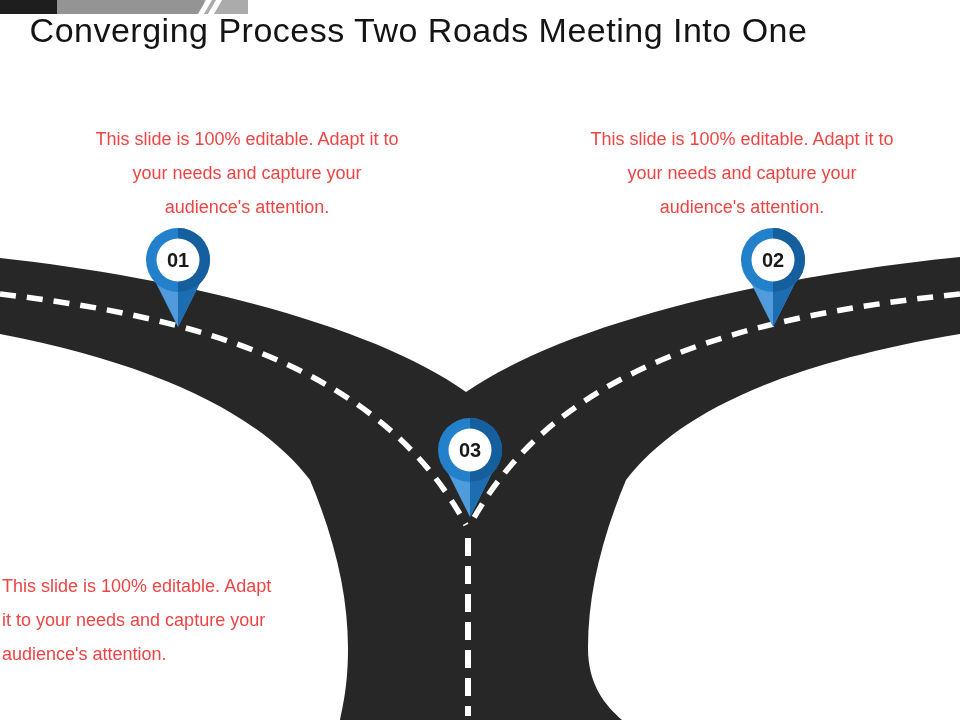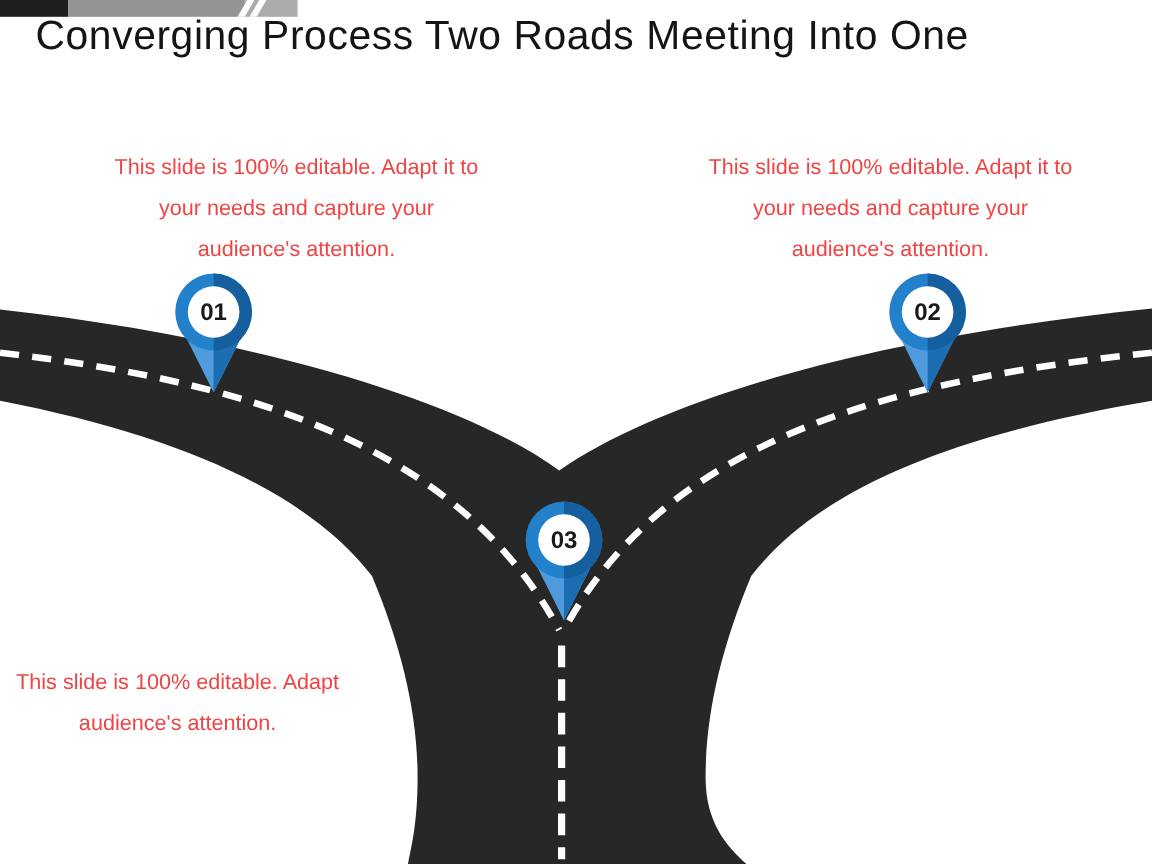--- a/index.html
+++ b/index.html
@@ -20,21 +20,21 @@
 
   .title{position:absolute;top:8px;left:0;width:837px;text-align:center;
          font-size:34px;line-height:44px;color:#141414;letter-spacing:0.5px;}
 
   .road-svg{position:absolute;top:0;left:0;width:960px;height:720px;}
 
   .tblock{position:absolute;font-size:18px;line-height:34px;color:#ef4444;}
   .tblock span{display:block;}
   .tb-tl{left:67px;top:122px;width:360px;text-align:center;}
   .tb-tr{left:562px;top:122px;width:360px;text-align:center;}
-  .tb-bl{left:2px;top:551px;width:292px;text-align:center;}
+  .tb-bl{left:2px;top:569px;width:292px;text-align:left;}
 
   .pin{position:absolute;width:80px;height:110px;}
   .pin-1{left:138px;top:226px;}
   .pin-2{left:733px;top:226px;}
   .pin-3{left:430px;top:416px;}
   .pin text{font-family:"Liberation Sans",sans-serif;font-weight:bold;
             font-size:20px;fill:#1a1a1a;text-anchor:middle;}
 </style>
 </head>
 <body>
@@ -74,20 +74,21 @@
     <span>your needs and capture your</span>
     <span>audience's attention.</span>
   </div>
   <div class="tblock tb-tr">
     <span>This slide is 100% editable. Adapt it to</span>
     <span>your needs and capture your</span>
     <span>audience's attention.</span>
   </div>
   <div class="tblock tb-bl">
     <span>This slide is 100% editable. Adapt</span>
+    <span>it to your needs and capture your</span>
     <span>audience's attention.</span>
   </div>
 
   <svg class="pin pin-1" viewBox="0 0 80 110">
     <polygon points="17,55 63,55 40,101" fill="#4f9bdc"></polygon>
     <polygon points="40,55 63,55 40,101" fill="#1c6db1"></polygon>
     <circle cx="40" cy="34" r="32" fill="#2381cb"></circle>
     <path d="M 40,2 A 32,32 0 0 1 40,66 Z" fill="#155f9f"></path>
     <circle cx="40" cy="34" r="21.5" fill="#ffffff"></circle>
     <text x="40" y="41">01</text>

